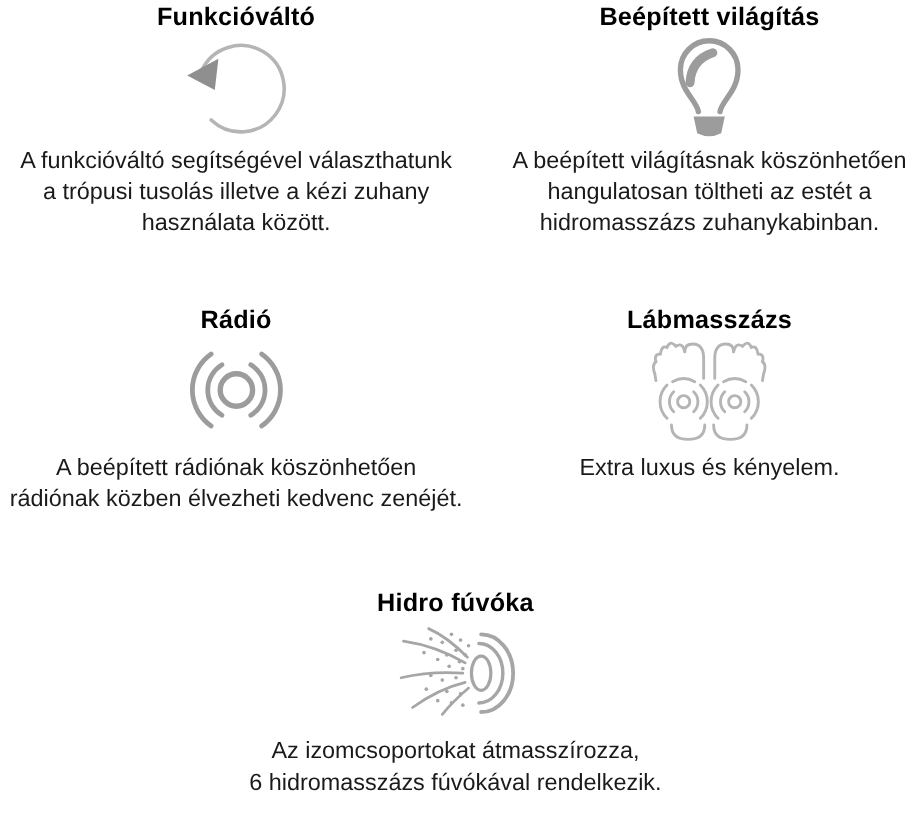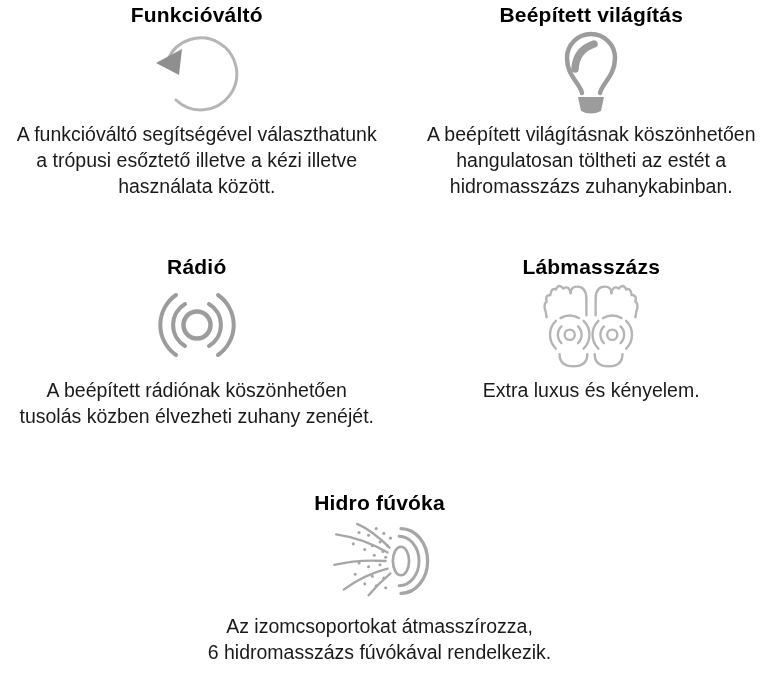--- a/index.html
+++ b/index.html
@@ -61,21 +61,21 @@
 
     <div class="feature cell-left">
       <h2 class="feature-title">Funkcióváltó</h2>
       <div class="icon-wrap">
         <svg width="84" height="80" viewBox="0 0 84 80">
           <path d="M 13 25 A 36 36 0 1 1 21 66" fill="none" stroke="#b5b5b5" stroke-width="3" stroke-linecap="round"></path>
           <polygon points="1,29 27,15 24,41" fill="#8f8f8f"></polygon>
         </svg>
       </div>
       <p class="feature-desc">A funkcióváltó segítségével választhatunk
-a trópusi esőztető illetve a kézi illetve
+a trópusi tusolás illetve a kézi zuhany
 használata között.</p>
     </div>
 
     <div class="feature cell-right">
       <h2 class="feature-title">Beépített világítás</h2>
       <div class="icon-wrap">
         <svg width="66" height="86" viewBox="0 0 66 86">
           <path d="M 24 62 C 22 52 9 45 9 27 A 24 24 0 1 1 57 27 C 57 45 44 52 42 62" fill="none" stroke="#9c9c9c" stroke-width="4.5" stroke-linecap="round"></path>
           <path d="M 17 38 Q 18 19 36 13" fill="none" stroke="#9c9c9c" stroke-width="7.5" stroke-linecap="round"></path>
           <path d="M 20 66 L 46 66 L 43 80 Q 33 85 23 80 Z" fill="#9c9c9c"></path>
@@ -95,21 +95,21 @@
       <div class="icon-wrap">
         <svg width="100" height="84" viewBox="0 0 100 84">
           <circle cx="50" cy="42" r="13.5" fill="none" stroke="#9c9c9c" stroke-width="4.5"></circle>
           <path d="M 38 21 A 24.5 24.5 0 0 0 38 63" fill="none" stroke="#9c9c9c" stroke-width="4" stroke-linecap="round"></path>
           <path d="M 62 21 A 24.5 24.5 0 0 1 62 63" fill="none" stroke="#9c9c9c" stroke-width="4" stroke-linecap="round"></path>
           <path d="M 29 12 A 36.5 36.5 0 0 0 29 72" fill="none" stroke="#9c9c9c" stroke-width="4" stroke-linecap="round"></path>
           <path d="M 71 12 A 36.5 36.5 0 0 1 71 72" fill="none" stroke="#9c9c9c" stroke-width="4" stroke-linecap="round"></path>
         </svg>
       </div>
       <p class="feature-desc">A beépített rádiónak köszönhetően
-tusolás közben élvezheti zuhany zenéjét.</p>
+rádiónak közben élvezheti kedvenc zenéjét.</p>
     </div>
 
     <div class="feature cell-right">
       <h2 class="feature-title">Lábmasszázs</h2>
       <div class="icon-wrap">
         <svg width="98" height="87" viewBox="12 6 106 94">
           <g fill="none" stroke="#b5b5b5" stroke-width="2.6" stroke-linecap="round">
 
             <g>
               <path d="M 60 42 L 60 24 Q 60 11 50 11 Q 43 11 43 18"></path>

